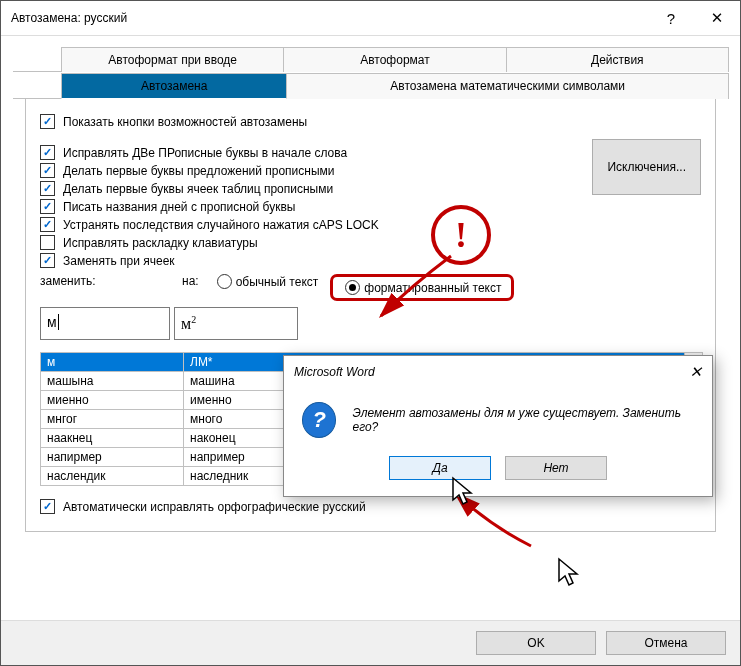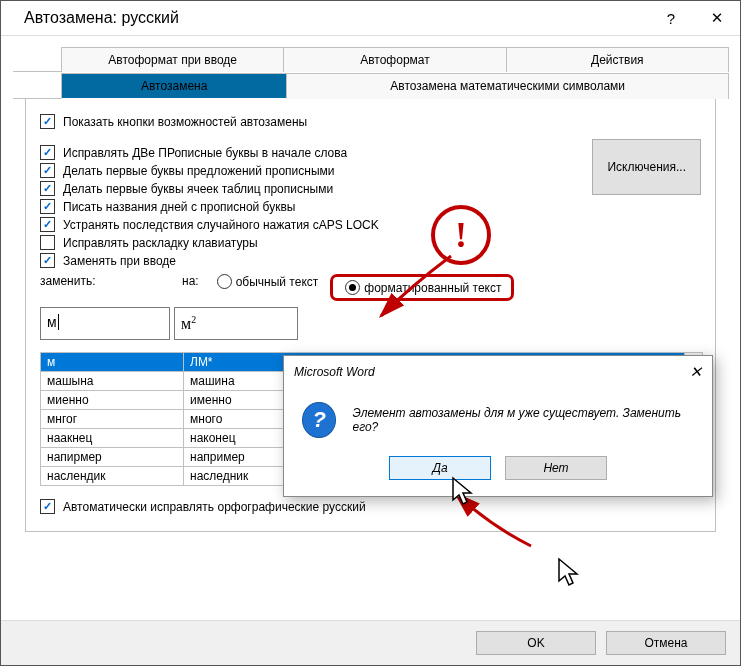--- a/index.html
+++ b/index.html
@@ -34,22 +34,21 @@
   
   .titlebar {
     height: 34px;
     display: flex;
     align-items: center;
     padding: 0 0 0 10px;
     border-bottom: 1px solid #ddd;
   }
   .titlebar .title {
     flex: 1;
-    font-size: 16px;
-    margin-left: 13px;
+    font-size: 12px;
   }
   .titlebar .ctrl {
     width: 46px;
     height: 34px;
     display: flex;
     align-items: center;
     justify-content: center;
     font-size: 15px;
   }
   
@@ -366,21 +365,21 @@
       <div class="chk-row">
         <span class="chk-box">✓</span>
         <span>Устранять последствия случайного нажатия cAPS LOCK</span>
       </div>
       <div class="chk-row">
         <span class="chk-box unchecked">✓</span>
         <span>Исправлять раскладку клавиатуры</span>
       </div>
       <div class="chk-row">
         <span class="chk-box">✓</span>
-        <span>Заменять при вводе</span>
+        <span>Заменять при ячеек</span>
       </div>
 
       <div class="btn exceptions-btn">Исключения...</div>
 
       <div class="replace-row">
         <span style="width:130px">заменить:</span>
         <span>на:</span>
         <span class="radio-label">
           <span class="radio"></span>
           <span>обычный текст</span>

